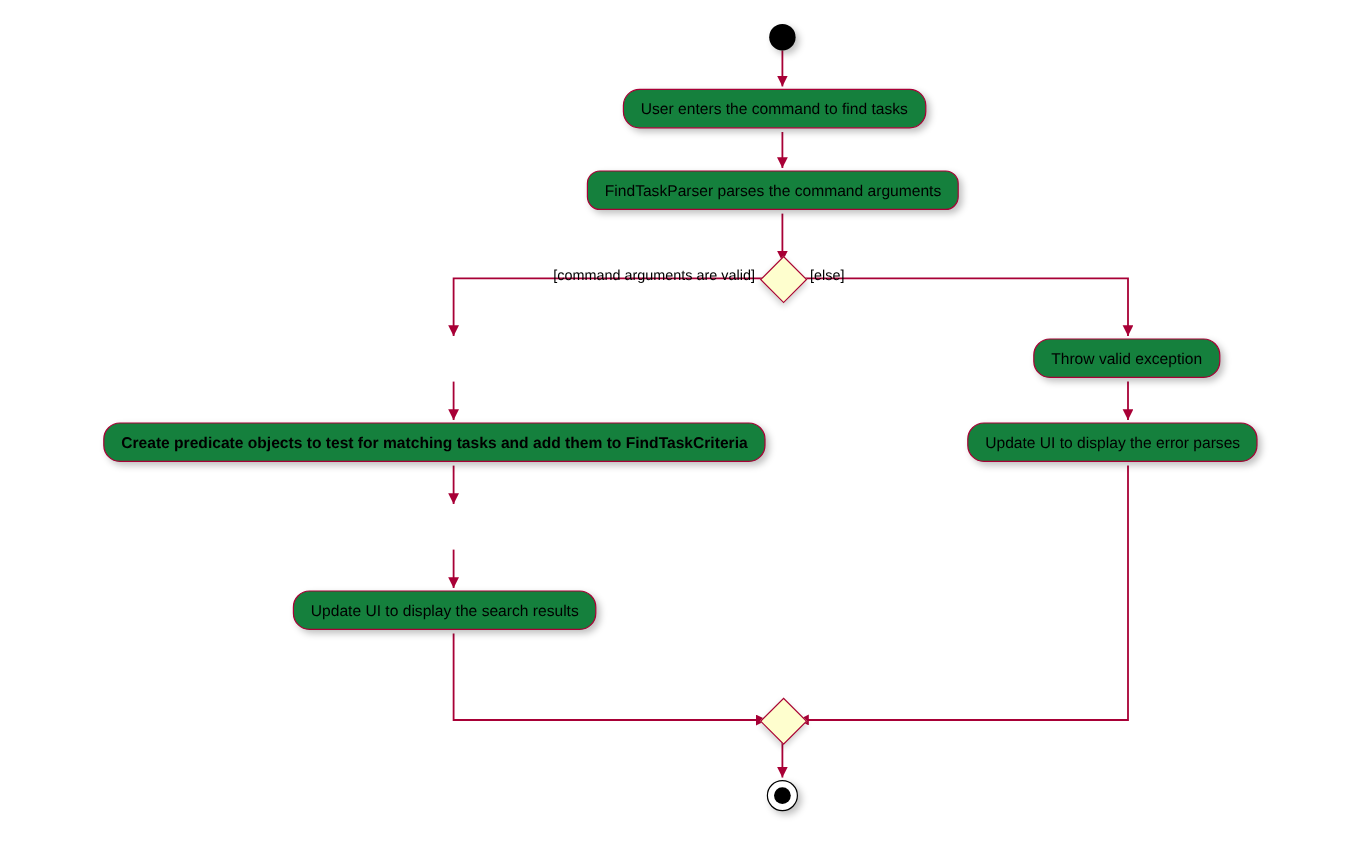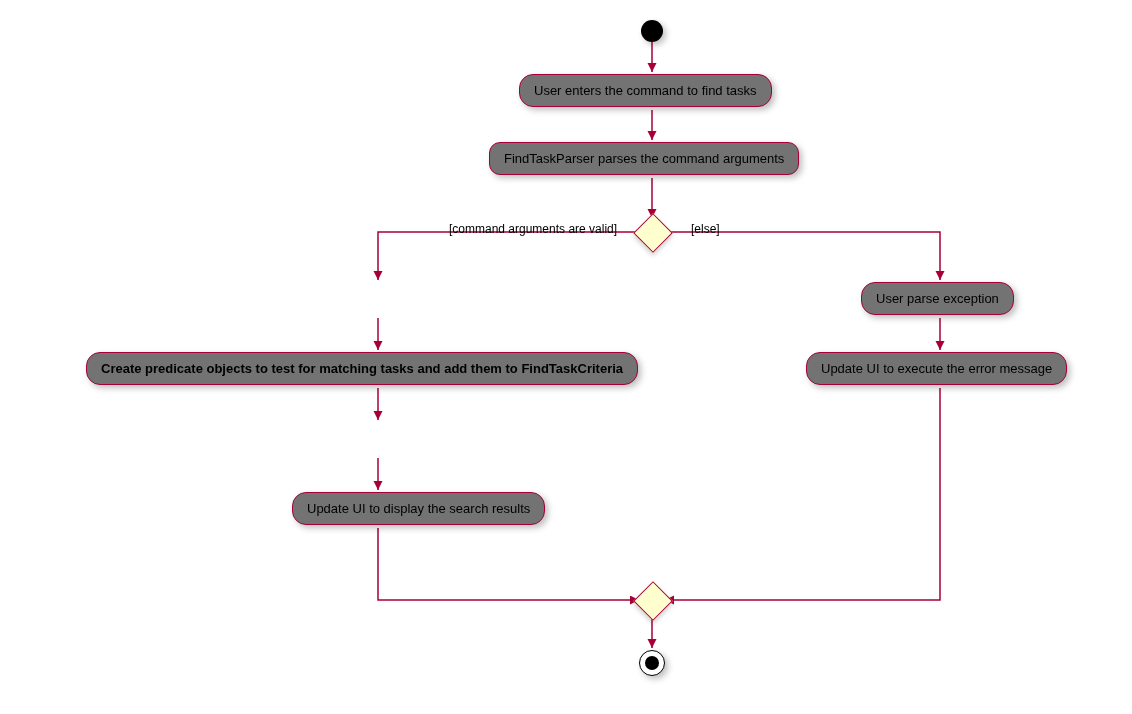--- a/index.html
+++ b/index.html
@@ -9,21 +9,21 @@
     font-family: sans-serif;
     font-size: 13px;
   }
   .canvas {
     position: relative;
     width: 1132px;
     height: 714px;
   }
   .activity {
     position: absolute;
-    background: #737373;
+    background: #15803d;
     border: 1.5px solid #a80036;
     border-radius: 14px;
     padding: 8px 14px;
     box-shadow: 3px 3px 6px rgba(0,0,0,0.25);
     text-align: center;
     white-space: nowrap;
     box-sizing: border-box;
   }
   .start-node {
     position: absolute;
@@ -124,34 +124,34 @@
 
   <div class="activity" style="left:519px; top:74px;">
     <span>User enters the command to find tasks</span>
   </div>
 
   <div class="activity" style="left:489px; top:142px;border-radius:11px;">
     <span>FindTaskParser parses the command arguments</span>
   </div>
 
   <div class="diamond" style="left:639px; top:219px;"></div>
-  <div class="guard" style="left:437px; top:222px; text-align:center;padding-left:12px;">[command arguments are valid]</div>
-  <div class="guard" style="left:675px; top:222px;margin-left:16px;">[else]</div>
+  <div class="guard" style="left:449px; top:222px; text-align:center;padding-left:12px;">[command arguments are valid]</div>
+  <div class="guard" style="left:675px; top:222px;">[else]</div>
 
   <div class="activity" style="left:86px; top:352px;font-weight:bold;">
     <span>Create predicate objects to test for matching tasks and add them to FindTaskCriteria</span>
   </div>
-  <div class="activity" style="left:244px; top:492px;margin-left:48px;">
+  <div class="activity" style="left:244px; top:492px;">
     <span>Update UI to display the search results</span>
   </div>
 
   <div class="activity" style="left:861px; top:282px;">
-    <span>User parse exception</span>
+    <span>Throw valid exception</span>
   </div>
   <div class="activity" style="left:806px; top:352px;">
-    <span>Update UI to execute the error message</span>
+    <span>Update UI to display the error parses</span>
   </div>
 
   <div class="diamond" style="left:639px; top:587px;"></div>
 
   <div class="end-node" style="left:639px; top:650px;"></div>
 
 </div>
 
 </body></html>

